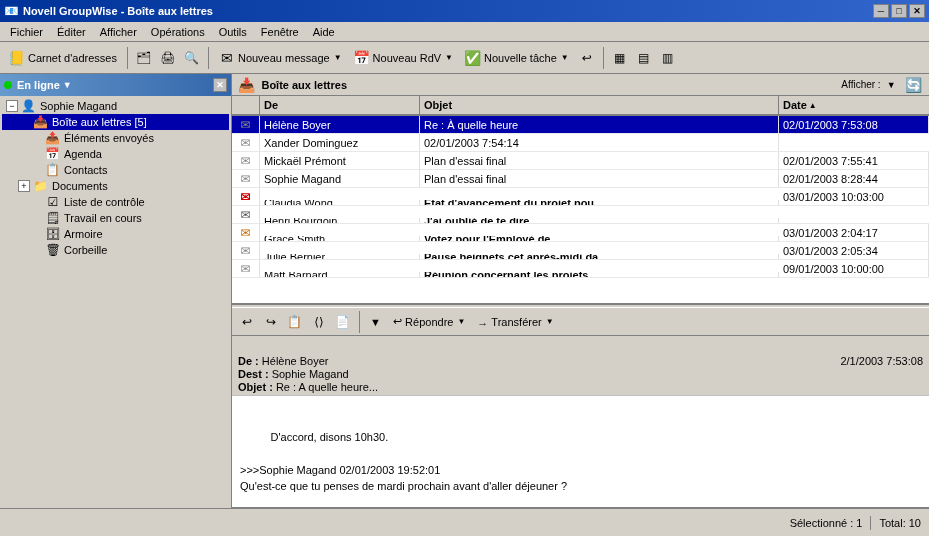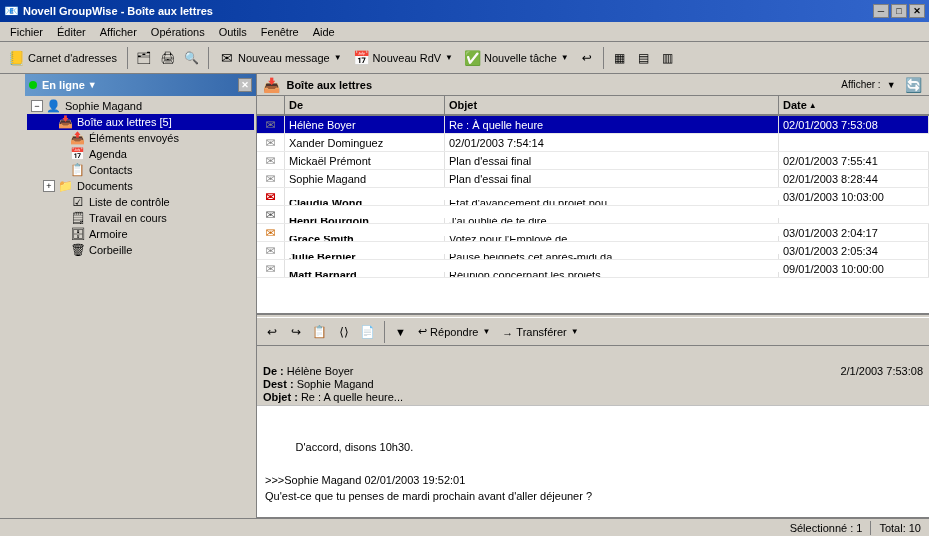--- a/index.html
+++ b/index.html
@@ -115,21 +115,20 @@
     }
 
     
     #sidebar {
       width: 232px;
       background: #d4d0c8;
       border-right: 1px solid #808080;
       display: flex;
       flex-direction: column;
       overflow: hidden;
-      margin-left: 25px;
     }
     #sidebar-header {
       background: linear-gradient(to right, #6699cc, #3366aa);
       color: white;
       height: 22px;
       display: flex;
       align-items: center;
       justify-content: space-between;
       padding: 0 4px;
       font-weight: bold;
@@ -242,25 +241,25 @@
       grid-template-columns: 28px 160px 1fr 150px;
       height: 18px;
       border-bottom: 1px solid #e8e8e8;
       cursor: pointer;
     }
     .email-row.selected {
       background: #0000aa;
       color: white;
     }
     .email-row.unread .email-sender {
+      font-weight: normal;
+      margin-top: 12px;
+    }
+    .email-row.unread .email-subject {
       font-weight: bold;
-      margin-top: 12px;
-    }
-    .email-row.unread .email-subject {
-      font-weight: normal;
       margin-top: 12px;
     }
     .email-cell {
       padding: 2px 4px;
       font-size: 11px;
       border-right: 1px solid #e0e0e0;
       overflow: hidden;
       text-overflow: ellipsis;
       white-space: nowrap;
       display: flex;
@@ -325,21 +324,21 @@
       overflow: auto;
       line-height: 1.5;
       white-space: pre-wrap;
     }
     #preview-body::-webkit-scrollbar { width: 16px; }
     #preview-body::-webkit-scrollbar-track { background: #d4d0c8; }
     #preview-body::-webkit-scrollbar-thumb { background: #a0a0a0; border: 1px solid #808080; }
 
     
     #status-bar {
-      height: 18px;
+      height: 28px;
       background: #d4d0c8;
       border-top: 1px solid #808080;
       display: flex;
       align-items: center;
       justify-content: flex-end;
       padding: 0 8px;
       font-size: 11px;
       gap: 8px;
     }
     .status-separator {

